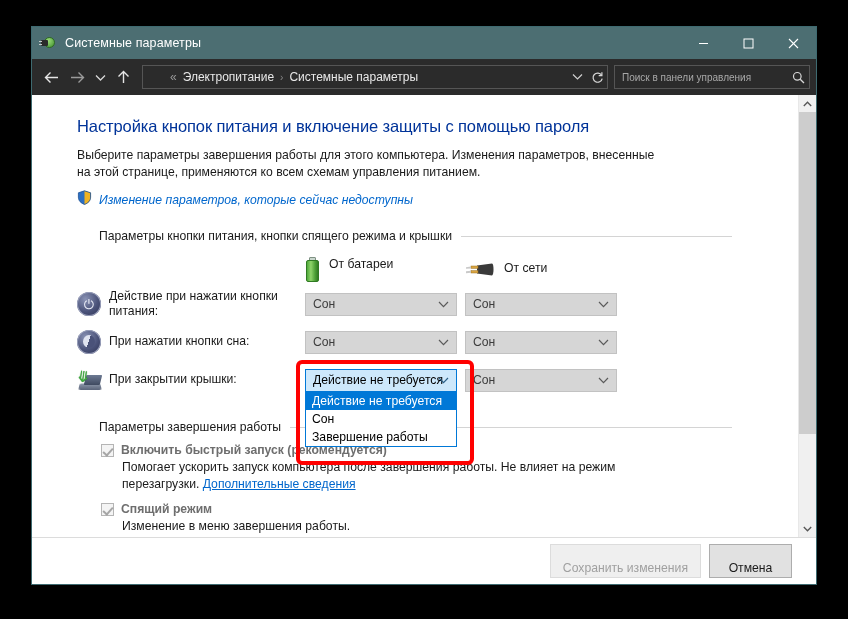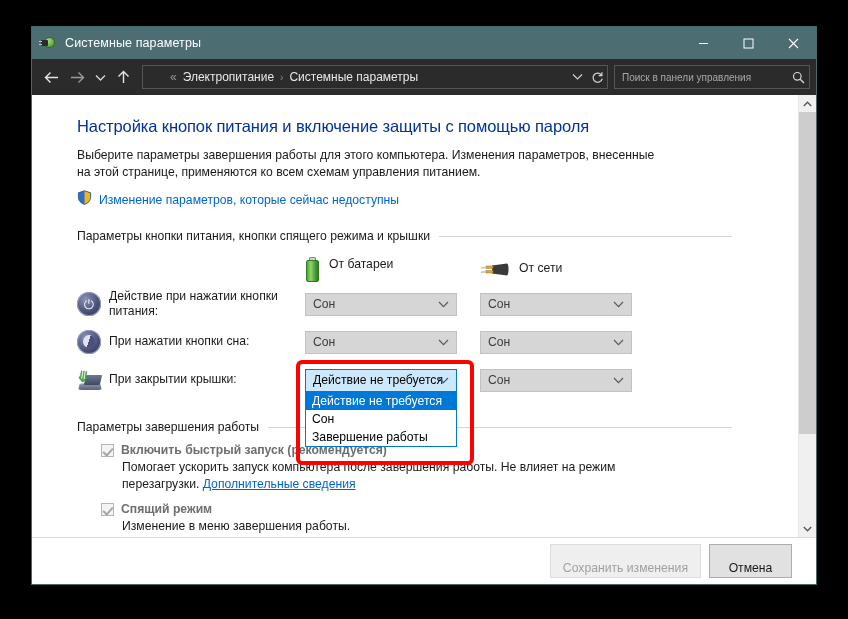--- a/index.html
+++ b/index.html
@@ -183,39 +183,41 @@
     color: #1a1a1a;
     font-size: 12.2px;
     margin: 0 0 9px 0;
     line-height: 17px;
     max-width: 580px;
   }
   .uac-link {
     display: flex;
     align-items: center;
     margin-bottom: 20px;
+    font-style: italic;
   }
   .uac-link .txt {
     color: #0066cc;
     font-size: 12.2px;
     margin-left: 7px;
     cursor: pointer;
   }
 
   
   .group-head {
     display: flex;
     align-items: center;
     margin-bottom: 6px;
   }
   .group-head .label {
     color: #1a1a1a;
     font-size: 12.2px;
     white-space: nowrap;
     padding-right: 9px;
+    margin-left: 22px;
   }
   .group-head .rule {
     flex: 1 1 auto;
     height: 1px;
     background: #d4d4d4;
   }
 
   
   .grid {
     margin-top: 12px;
@@ -240,21 +242,21 @@
     font-size: 12.2px;
     line-height: 15.5px;
     padding-right: 8px;
     box-sizing: border-box;
   }
   .cell-sel {
     width: 152px;
     flex: 0 0 auto;
     position: relative;
   }
-  .cell-sel.second { margin-left: 23px; }
+  .cell-sel.second { margin-left: 8px; }
 
   .colhead {
     display: flex;
     align-items: flex-start;
     font-size: 12.2px;
     color: #1a1a1a;
   }
   .colhead .ic { margin-right: 9px; display:flex; align-items:center;}
 
   

